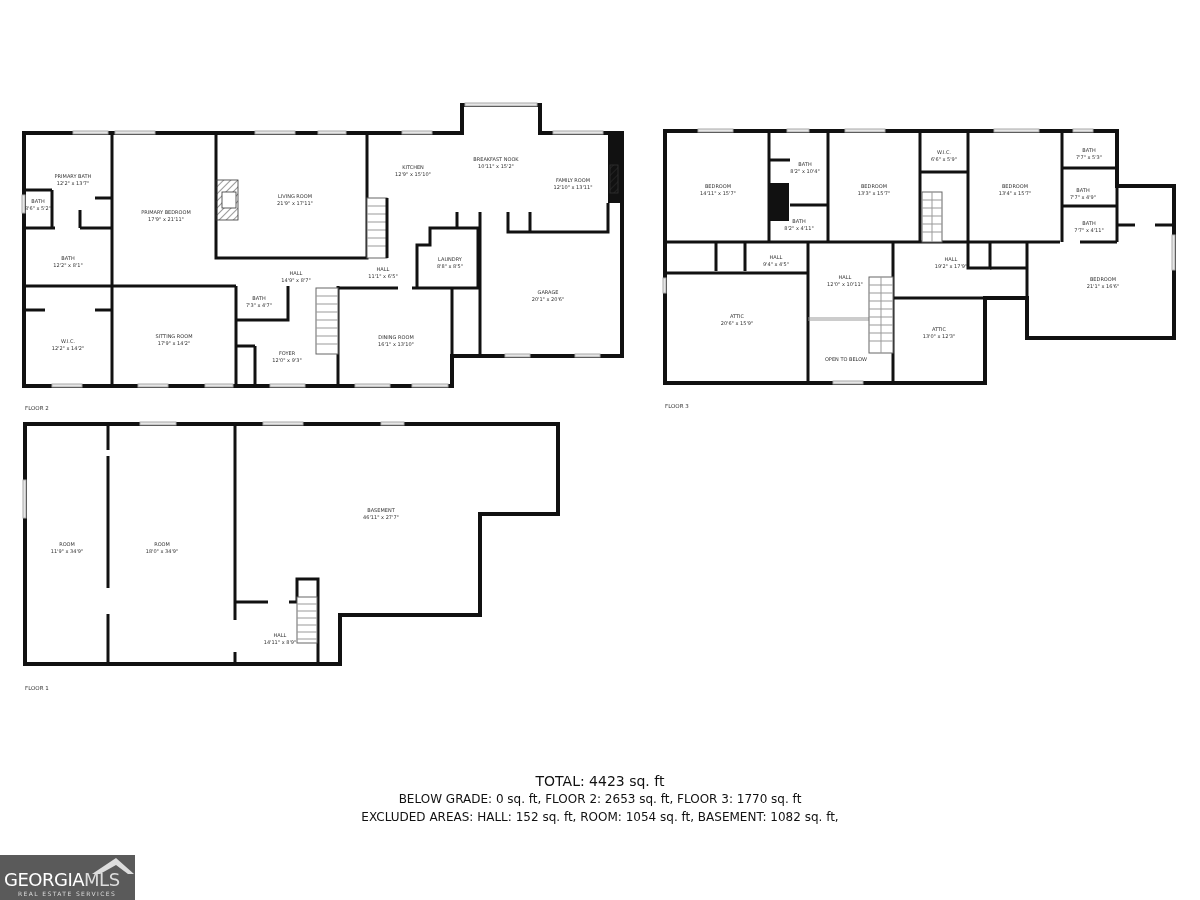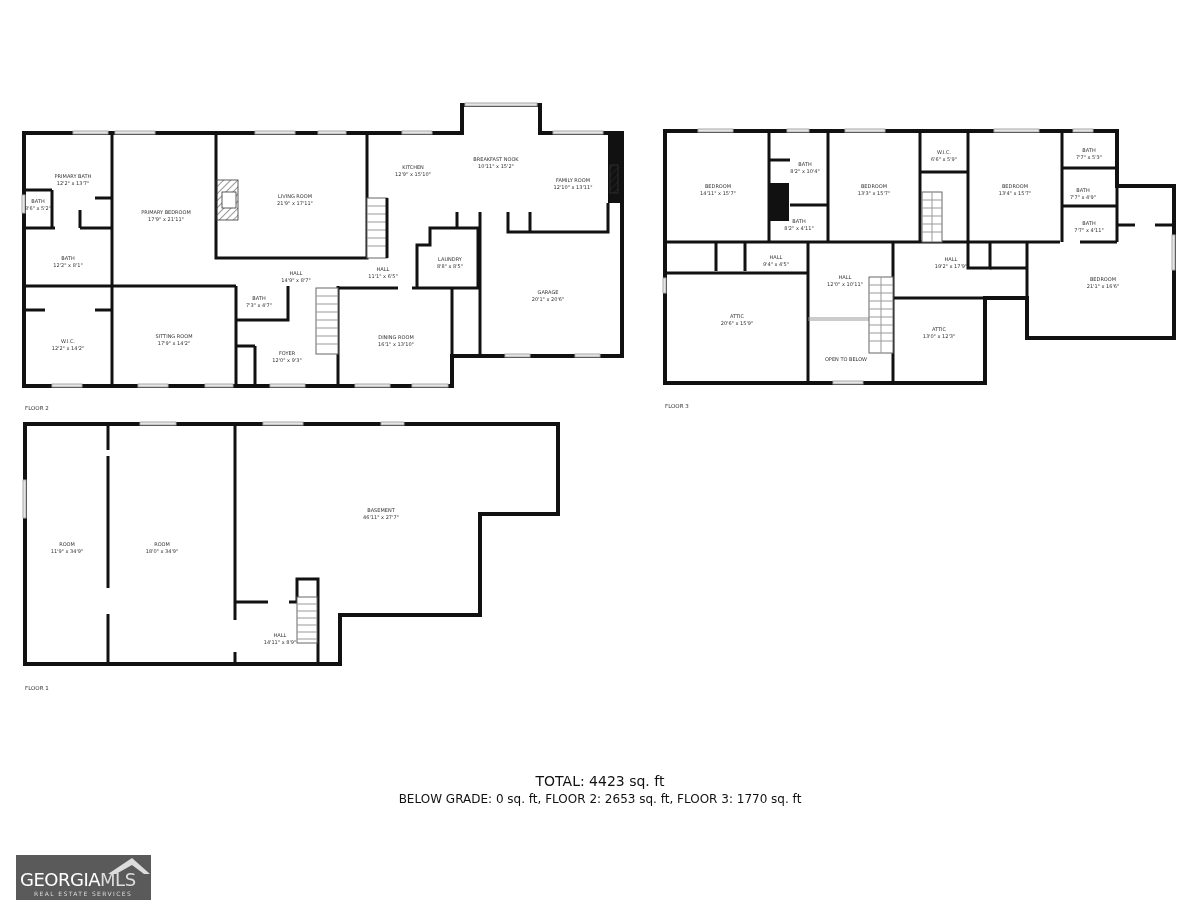--- a/index.html
+++ b/index.html
@@ -8,21 +8,21 @@
   .wall { fill: none; stroke: #111; stroke-width: 4; stroke-linecap: square; }
   .iwall { fill: none; stroke: #111; stroke-width: 3; }
   .thin { fill: none; stroke: #999; stroke-width: 1; }
   .win { fill: #e6e6e6; stroke: #aaa; stroke-width: 1; }
   .room-name { font-family: "DejaVu Sans", sans-serif; font-size: 5px; fill: #333; text-anchor: middle; }
   .room-dim { font-family: "DejaVu Sans", sans-serif; font-size: 5px; fill: #333; text-anchor: middle; }
   .floor-label { font-family: "DejaVu Sans", sans-serif; font-size: 5.5px; fill: #333; }
   .summary { position: absolute; left: 0; top: 772px; width: 1200px; text-align: center; font-family: "DejaVu Sans", sans-serif; color: #111; }
   .summary .total { font-weight: normal; font-size: 14px; line-height: 18px; }
   .summary .line { font-size: 12px; line-height: 18px; }
-  .logo { position: absolute; left: 16px; top: 855px; width: 135px; height: 45px; background: #5a5a5a; color: #fff; }
+  .logo { position: absolute; left: 0; top: 855px; width: 135px; height: 45px; background: #5a5a5a; color: #fff; }
   .logo .brand { position: absolute; left: 4px; top: 14px; font-family: "DejaVu Sans", sans-serif; font-size: 18px; letter-spacing: -0.5px; }
   .logo .brand .thin-part { font-weight: normal; color: #ddd; }
   .logo .tag { position: absolute; left: 18px; top: 35px; font-family: "DejaVu Sans", sans-serif; font-size: 6px; letter-spacing: 1.4px; color: #ddd; }
   .logo .roof { position: absolute; left: 92px; top: 2px; }
 </style>
 </head>
 <body>
 
 <svg class="plan" width="1200" height="900" viewBox="0 0 1200 900">
   <defs>
@@ -270,20 +270,21 @@
     <text class="room-dim" x="381" y="519">46'11" x 27'7"</text>
     <text class="room-name" x="280" y="637">HALL</text>
     <text class="room-dim" x="280" y="644">14'11" x 8'9"</text>
     <text class="floor-label" x="25" y="690">FLOOR 1</text>
   </g>
 </svg>
 
 <div class="summary">
   <div class="total">TOTAL: 4423 sq. ft</div>
   <div class="line">BELOW GRADE: 0 sq. ft, FLOOR 2: 2653 sq. ft, FLOOR 3: 1770 sq. ft</div>
+  <div class="line">EXCLUDED AREAS: HALL: 152 sq. ft, ROOM: 1054 sq. ft, BASEMENT: 1082 sq. ft,</div>
 </div>
 
 <div class="logo">
   <svg class="roof" width="42" height="18" viewBox="0 0 42 18">
     <path d="M0,17 L24,1 L42,17 L36,17 L24,8 L8,17 Z" fill="#ddd"></path>
   </svg>
   <div class="brand"><span>GEORGIA</span><span class="thin-part">MLS</span></div>
   <div class="tag">REAL ESTATE SERVICES</div>
 </div>
 

